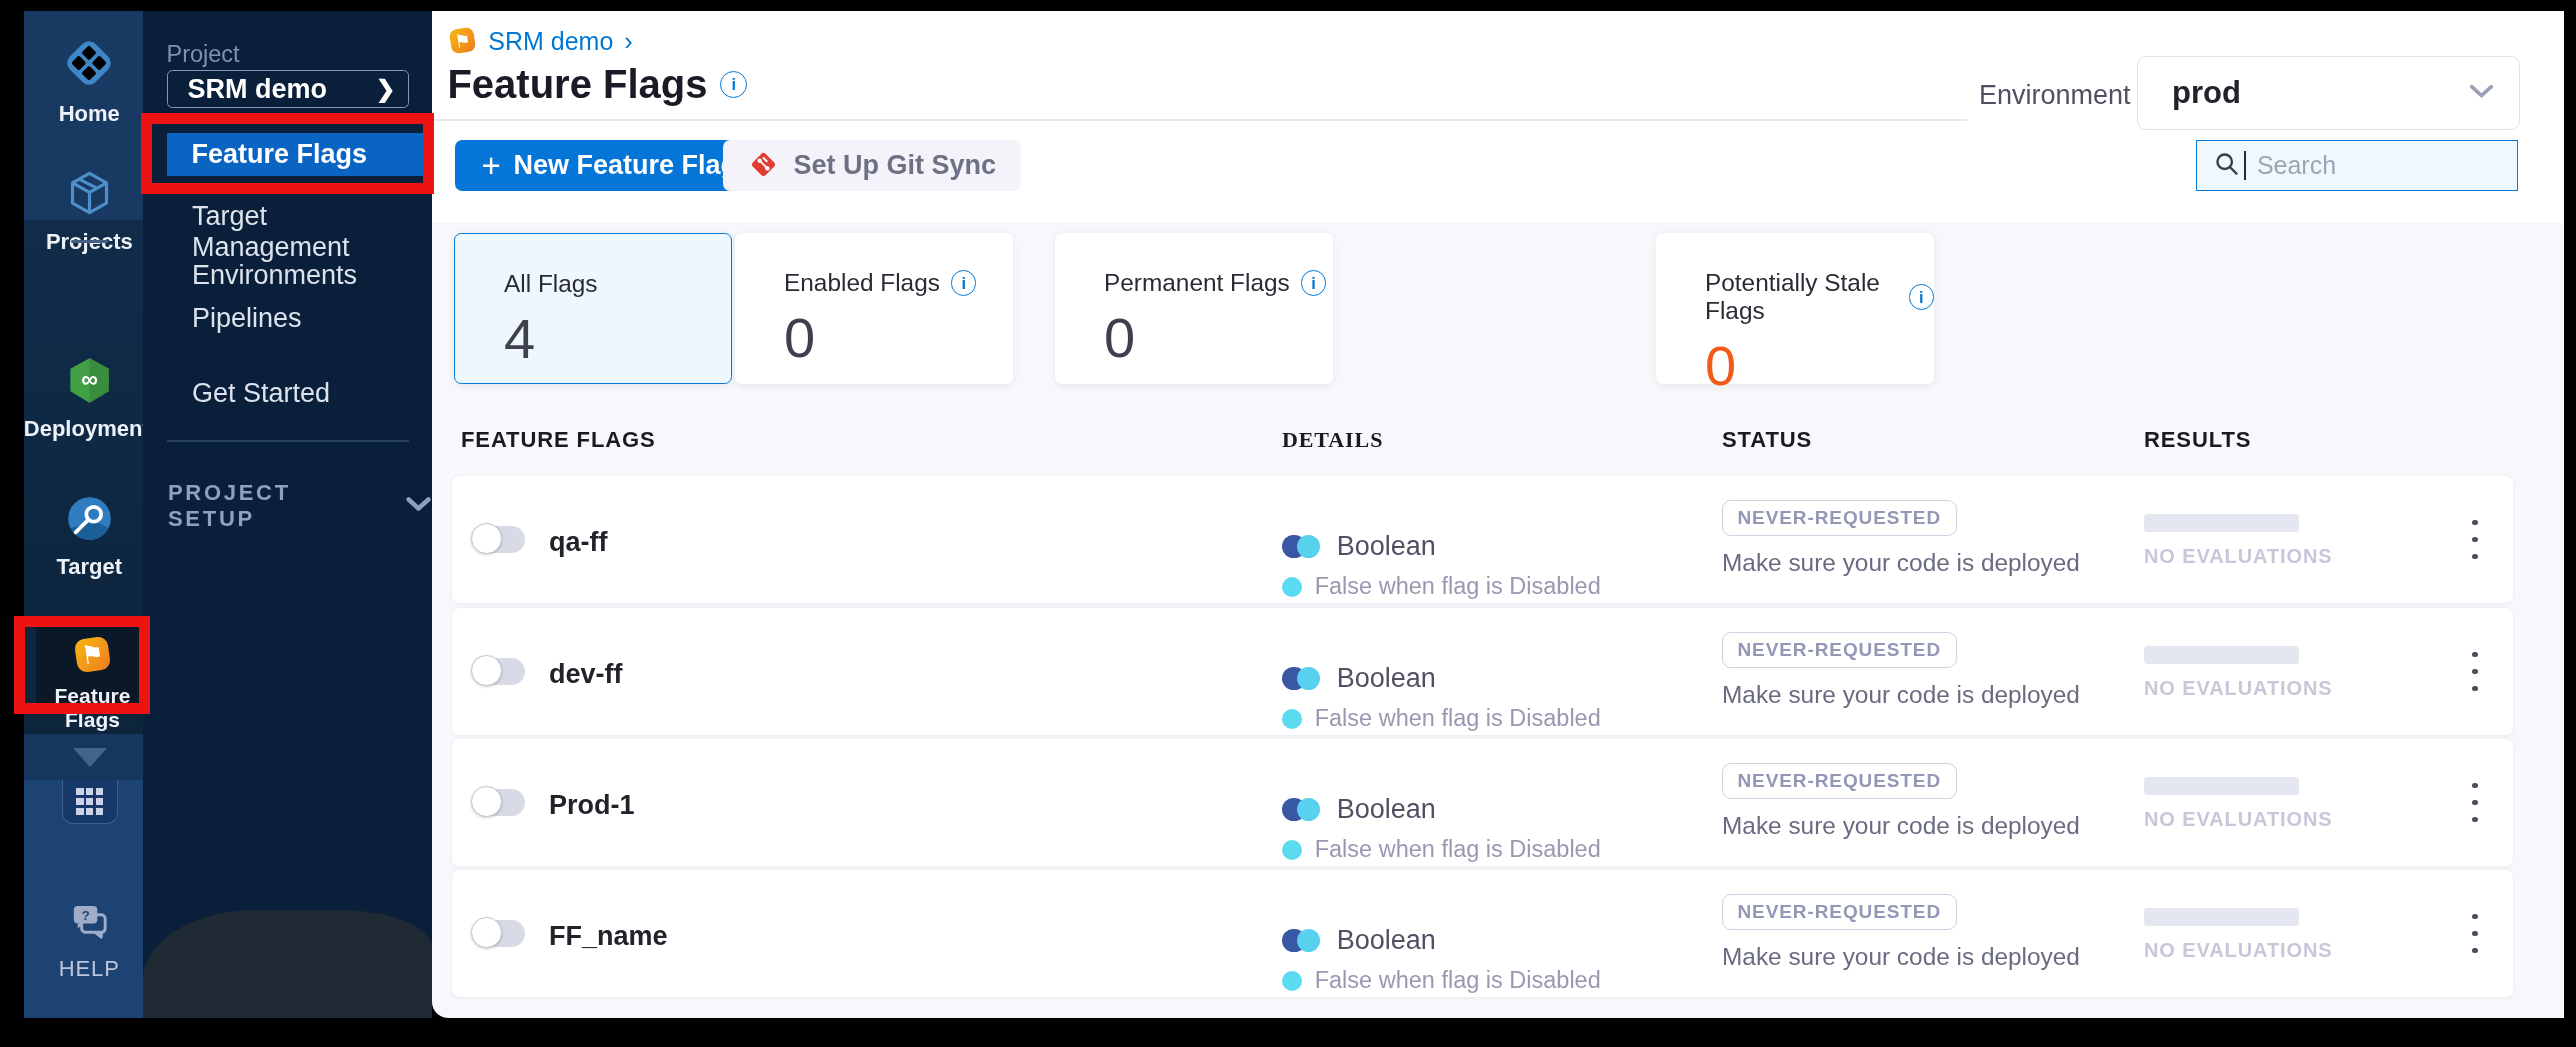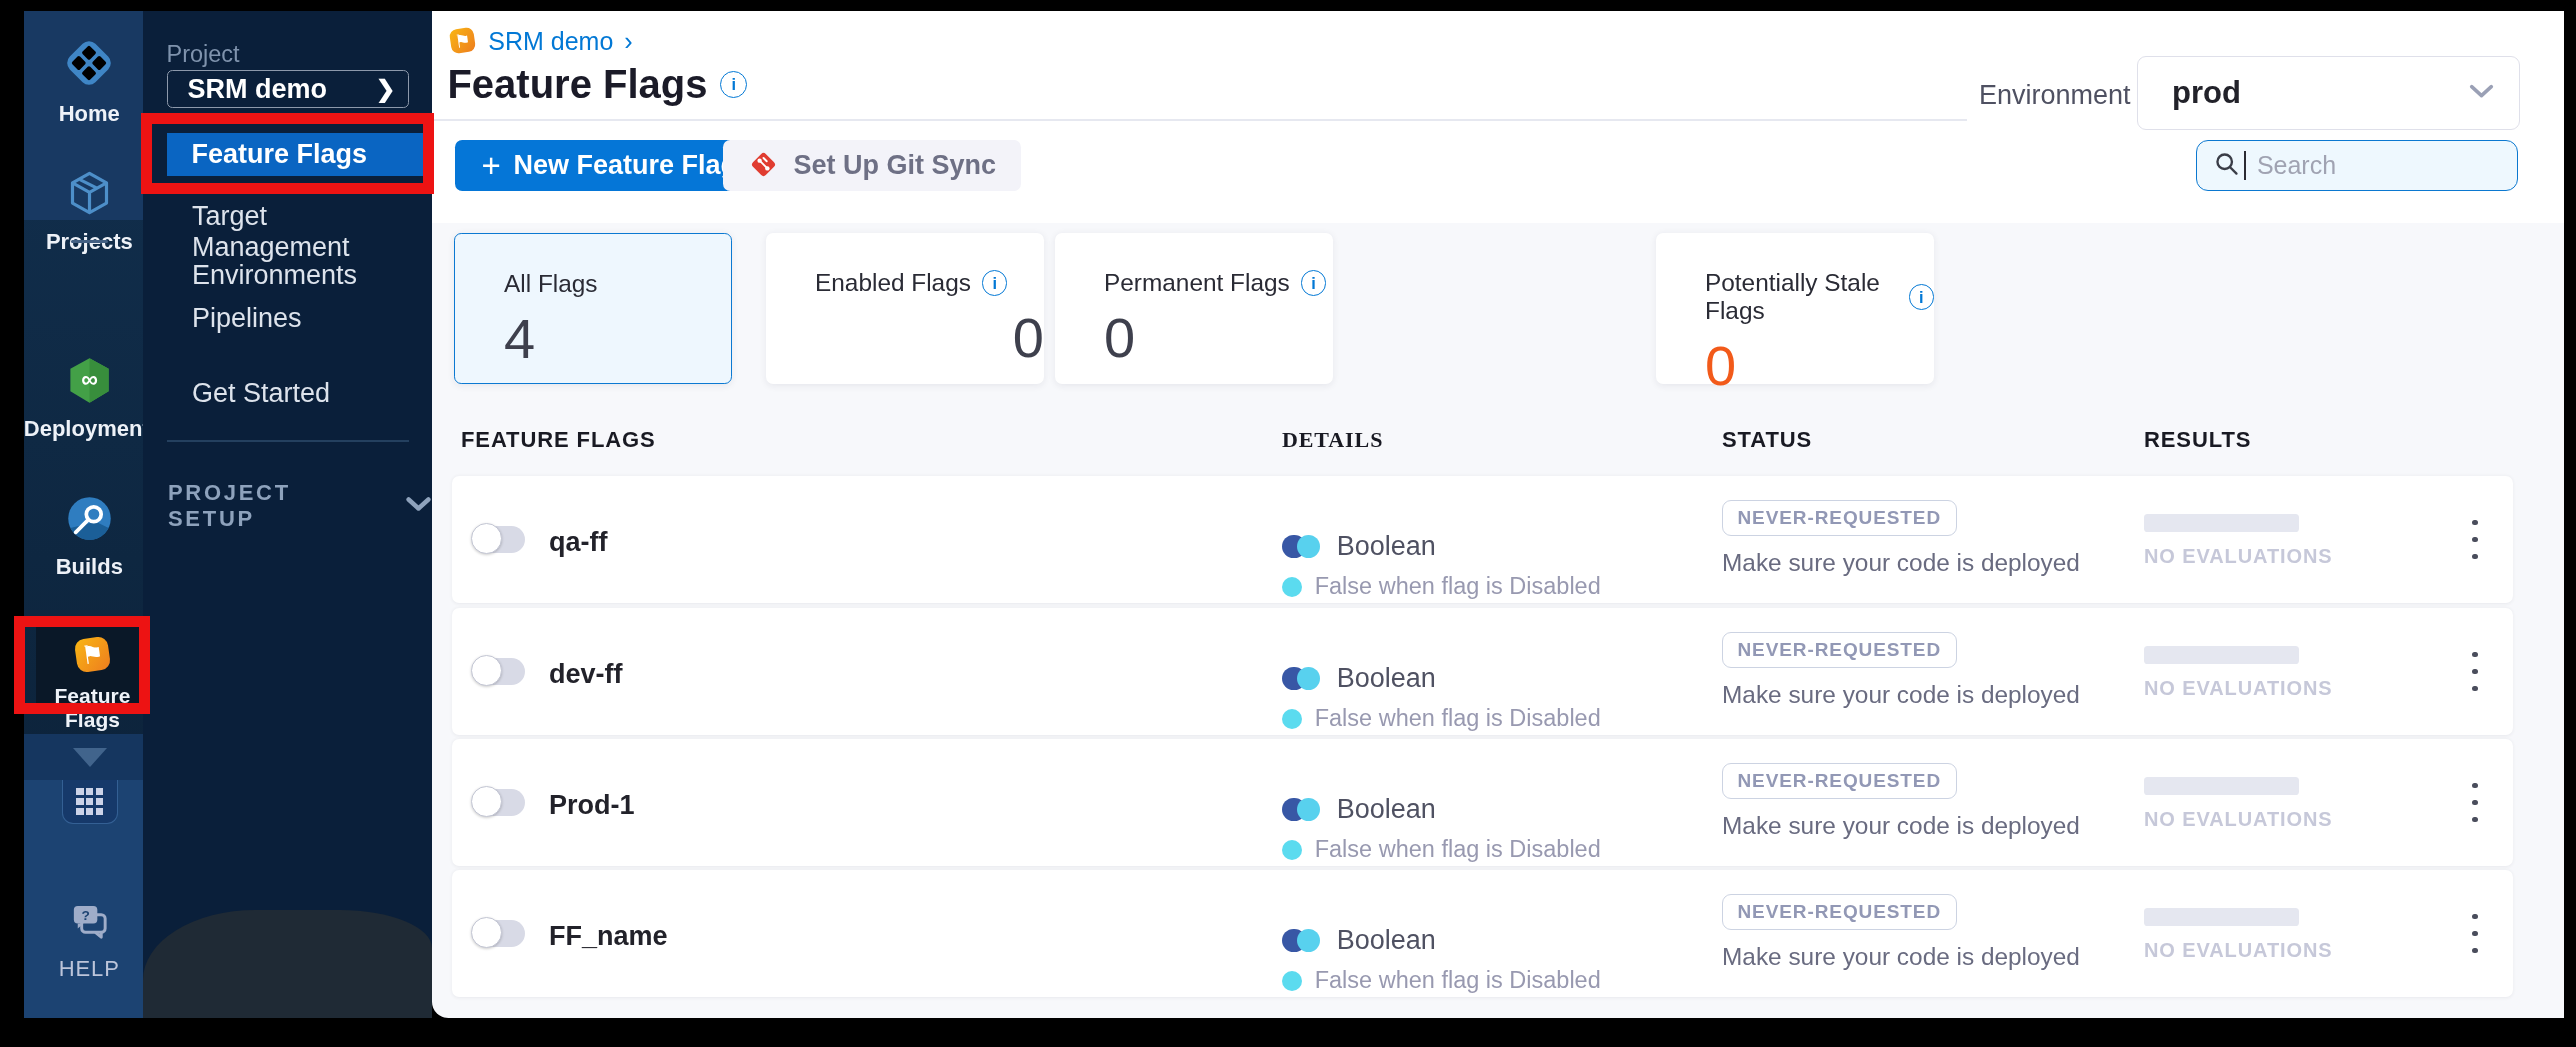--- a/index.html
+++ b/index.html
@@ -55,21 +55,21 @@
   .envlabel{left:1547px;top:69px;color:#4f5162;font-size:27px;}
   #envselect{left:1705px;top:45px;width:383px;height:74px;background:#fff;border:1.8px solid #dfe0ea;border-radius:9px;display:flex;align-items:center;padding:0 25px 0 34px;cursor:pointer;box-sizing:border-box;}
   #envselect .envval{flex:1;color:#22222a;font-size:31px;font-weight:600;}
 
   .btn-primary{left:22.6px;top:129px;height:51px;background:#0576d7;border-radius:7.2px;display:inline-flex;align-items:center;padding:0 27px;gap:12.7px;cursor:pointer;border:none;}
   .btn-primary .plus{color:#fff;font-size:33px;font-weight:400;line-height:1;}
   .btn-primary .blabel{color:#fff;font-size:27px;font-weight:700;}
   .btn-grey{left:291px;top:129px;height:51px;background:#f3f3f9;border-radius:7.2px;display:inline-flex;align-items:center;padding:0 25px;gap:14.5px;cursor:pointer;border:none;}
   .btn-grey .blabel{color:#6e7085;font-size:27px;font-weight:700;}
 
-  #searchbox{left:1764px;top:129px;width:322px;height:51px;background:#eef8fe;border:1.8px solid #0b78d0;border-radius:12px;display:flex;align-items:center;padding:0 14.5px;box-sizing:border-box;}
+  #searchbox{left:1764px;top:129px;width:322px;height:51px;background:#eef8fe;border:1.8px solid #0b78d0;border-radius:0;display:flex;align-items:center;padding:0 14.5px;box-sizing:border-box;}
   #searchbox input{border:none;background:transparent;outline:none;font-size:25px;color:#33353f;width:217px;margin-left:9px;font-family:"Liberation Sans",sans-serif;}
   #searchbox input::placeholder{color:#a0a3b2;}
   .caret{width:1.8px;height:29px;background:#2b2b33;margin-left:3.6px;}
 
   
   .card{top:222px;width:278px;height:151px;background:#fff;border-radius:7.2px;box-shadow:0 1.8px 7.2px rgba(40,41,61,.08);cursor:pointer;box-sizing:border-box;padding:36px 0 0 49px;}
   .card.selected{background:#eef7fe;border:1.8px solid #0b79d2;}
   .cardlabel{display:flex;align-items:center;gap:11px;color:#2a2b35;font-size:24.4px;}
   .cardvalue{margin-top:12.7px;color:#3e404d;font-size:56px;font-weight:500;line-height:1;}
   .card.stale .cardvalue{color:#f25a1a;}
@@ -149,21 +149,21 @@
 
   <div class="abs navitem" style="top:482px;">
     <span class="icn">
       <svg width="51" height="51" viewBox="0 0 48 48">
         <circle cx="24" cy="24" r="20" fill="#2f7dc0"></circle>
         <path d="M6 33 A20 20 0 0 0 42 33 L30 27 Z" fill="#1b5f98"></path>
         <circle cx="28" cy="20" r="7" fill="none" stroke="#fff" stroke-width="3.5"></circle>
         <path d="M11 37 L22 26" stroke="#fff" stroke-width="3.5" stroke-linecap="round"></path>
       </svg>
     </span>
-    <span class="navlabel">Builds</span>
+    <span class="navlabel">Target</span>
   </div>
 
   <div class="abs" id="ff-tile">
     <span class="icn" style="display:block;margin:3.6px auto 0;">
       <svg width="47" height="47" viewBox="0 0 48 48">
         <defs>
             <linearGradient id="og1" x1="0" y1="0" x2="1" y2="1">
           <stop offset="0" stop-color="#f9b613"></stop>
               <stop offset="1" stop-color="#ed7d1f"></stop>
         </linearGradient>
@@ -299,21 +299,21 @@
     <span class="caret"></span>
     <input type="text" placeholder="Search" style="">
   </div>
 
   <div class="abs card selected" style="left:22px;">
     <div class="cardlabel">
         <span>All Flags</span>
       </div>
     <div class="cardvalue">4</div>
   </div>
-  <div class="abs card" style="left:334px;text-align:right;">
+  <div class="abs card" style="left:303px;">
     <div class="cardlabel">
         <span>Enabled Flags</span>
         <span class="infoicon"></span>
       </div>
     <div class="cardvalue">0</div>
   </div>
   <div class="abs card" style="left:623px;">
     <div class="cardlabel">
         <span>Permanent Flags</span>
         <span class="infoicon"></span>

